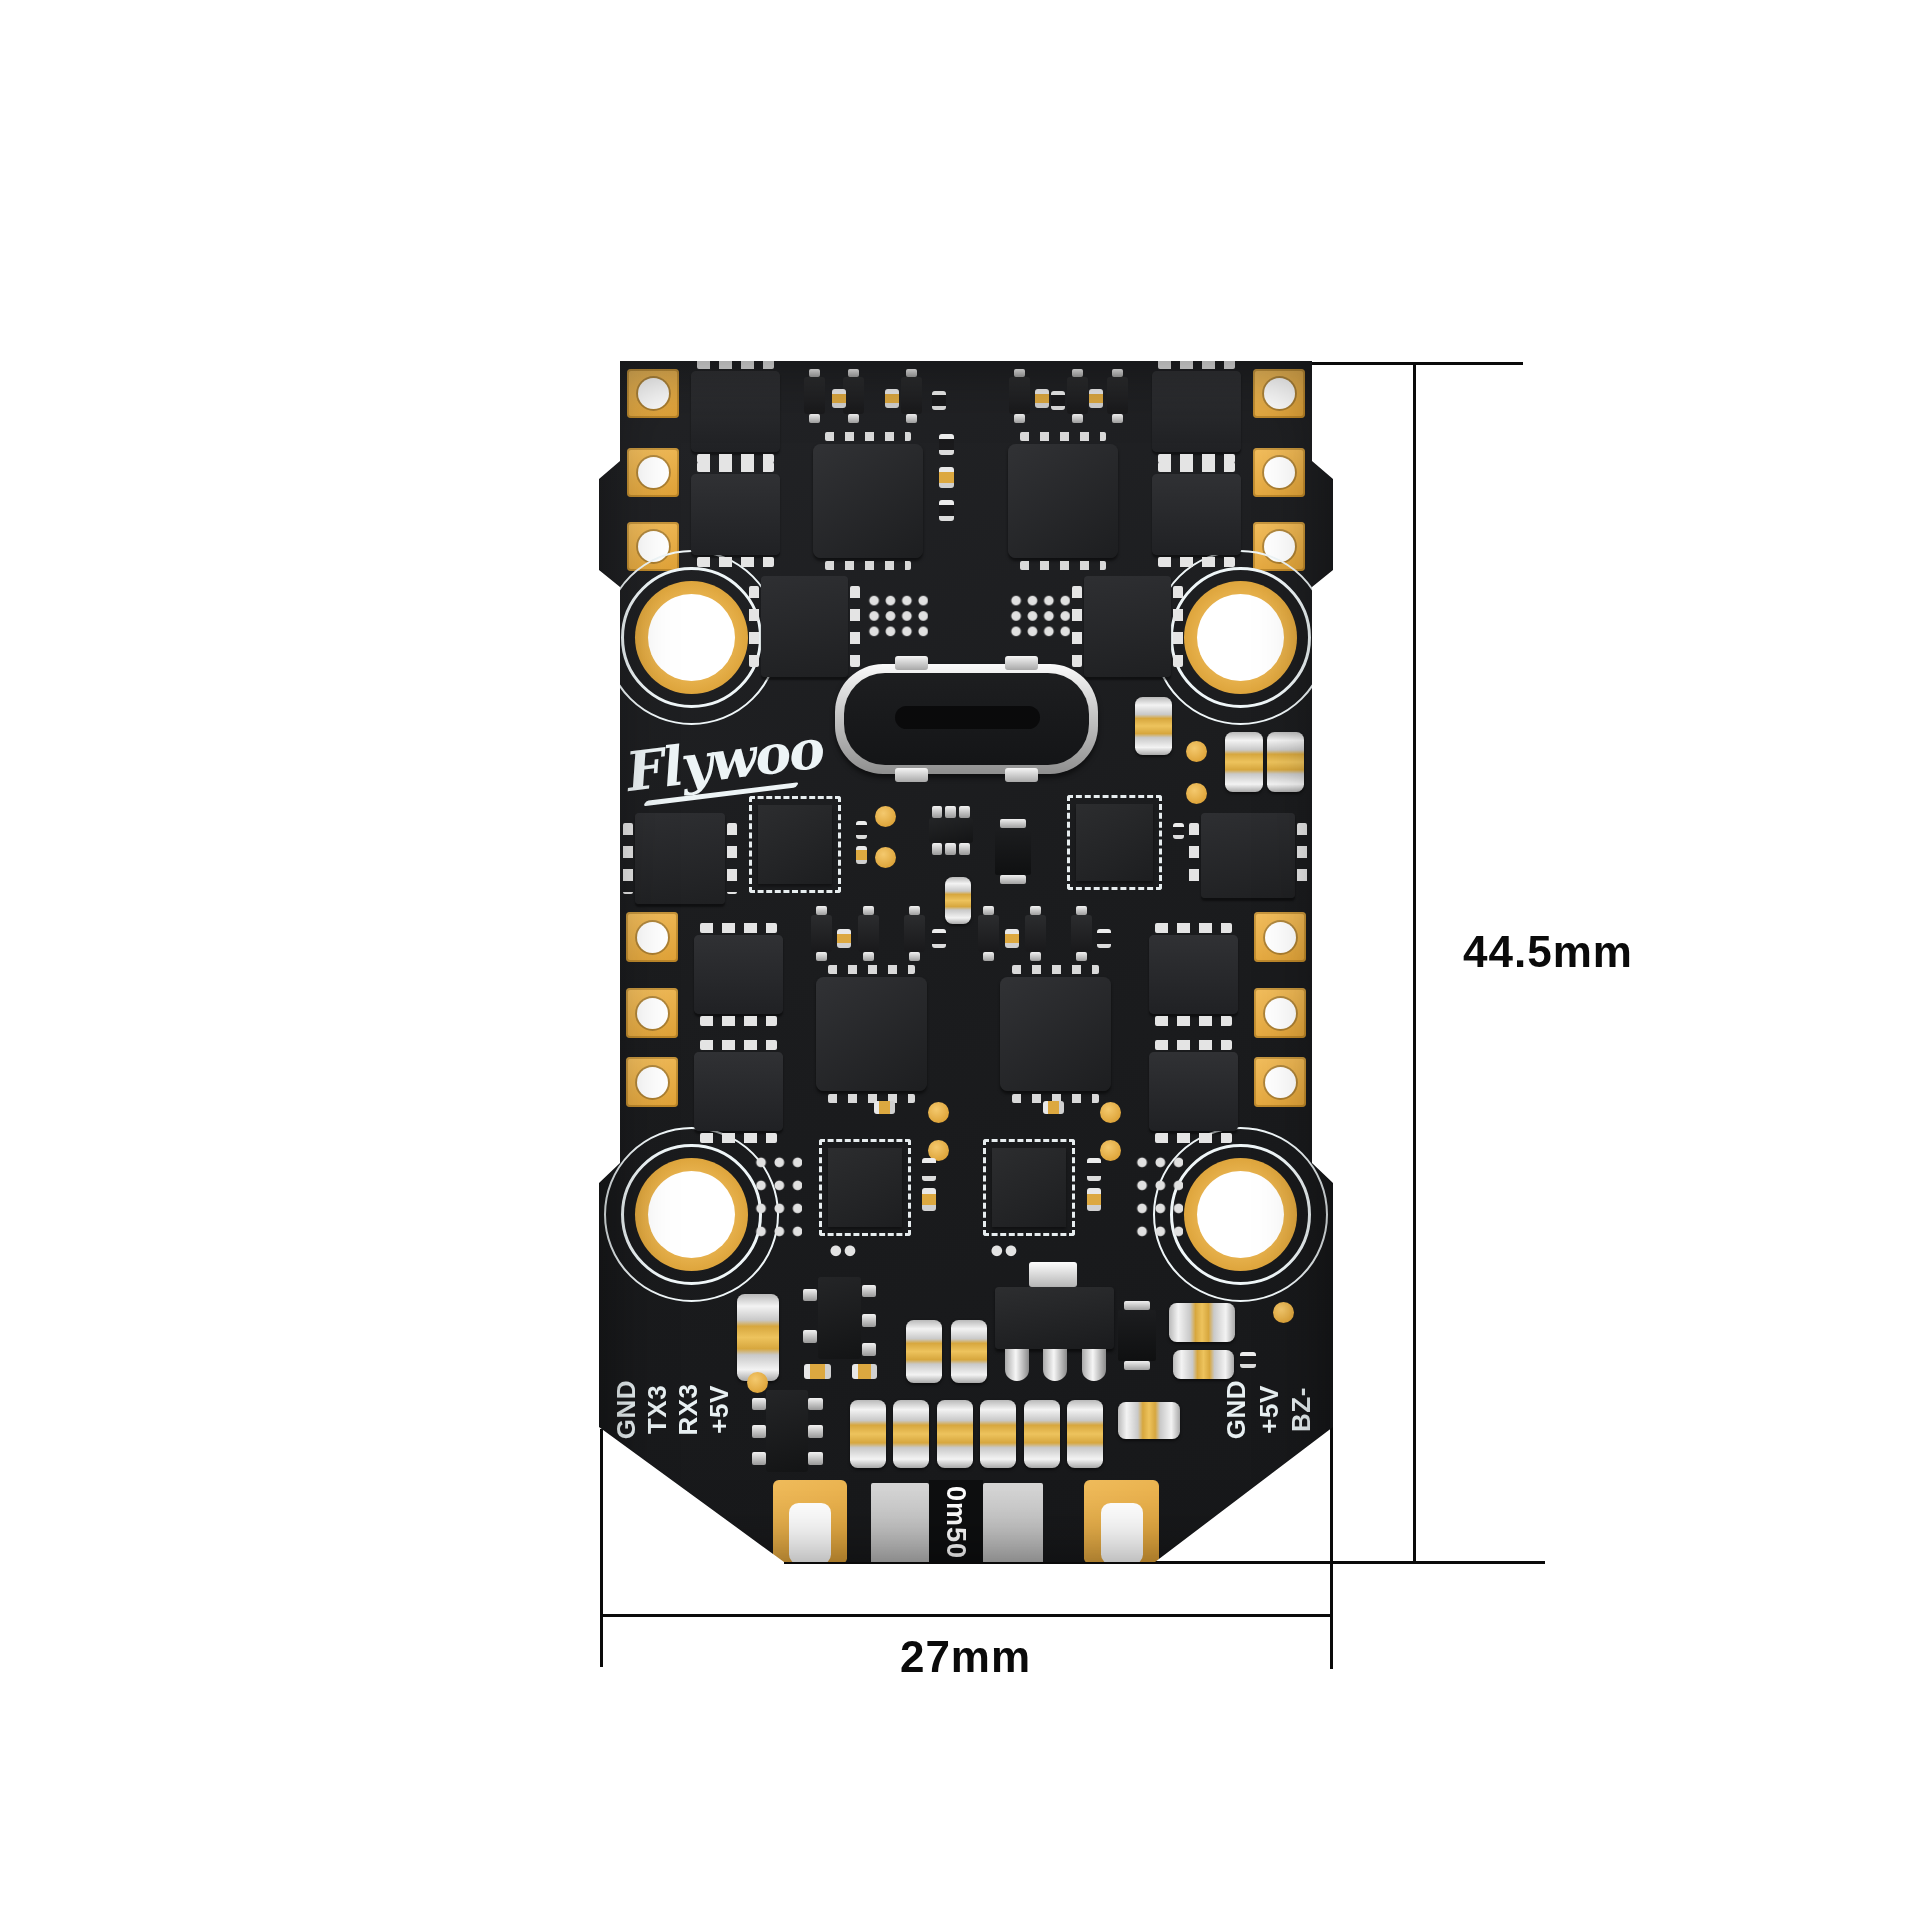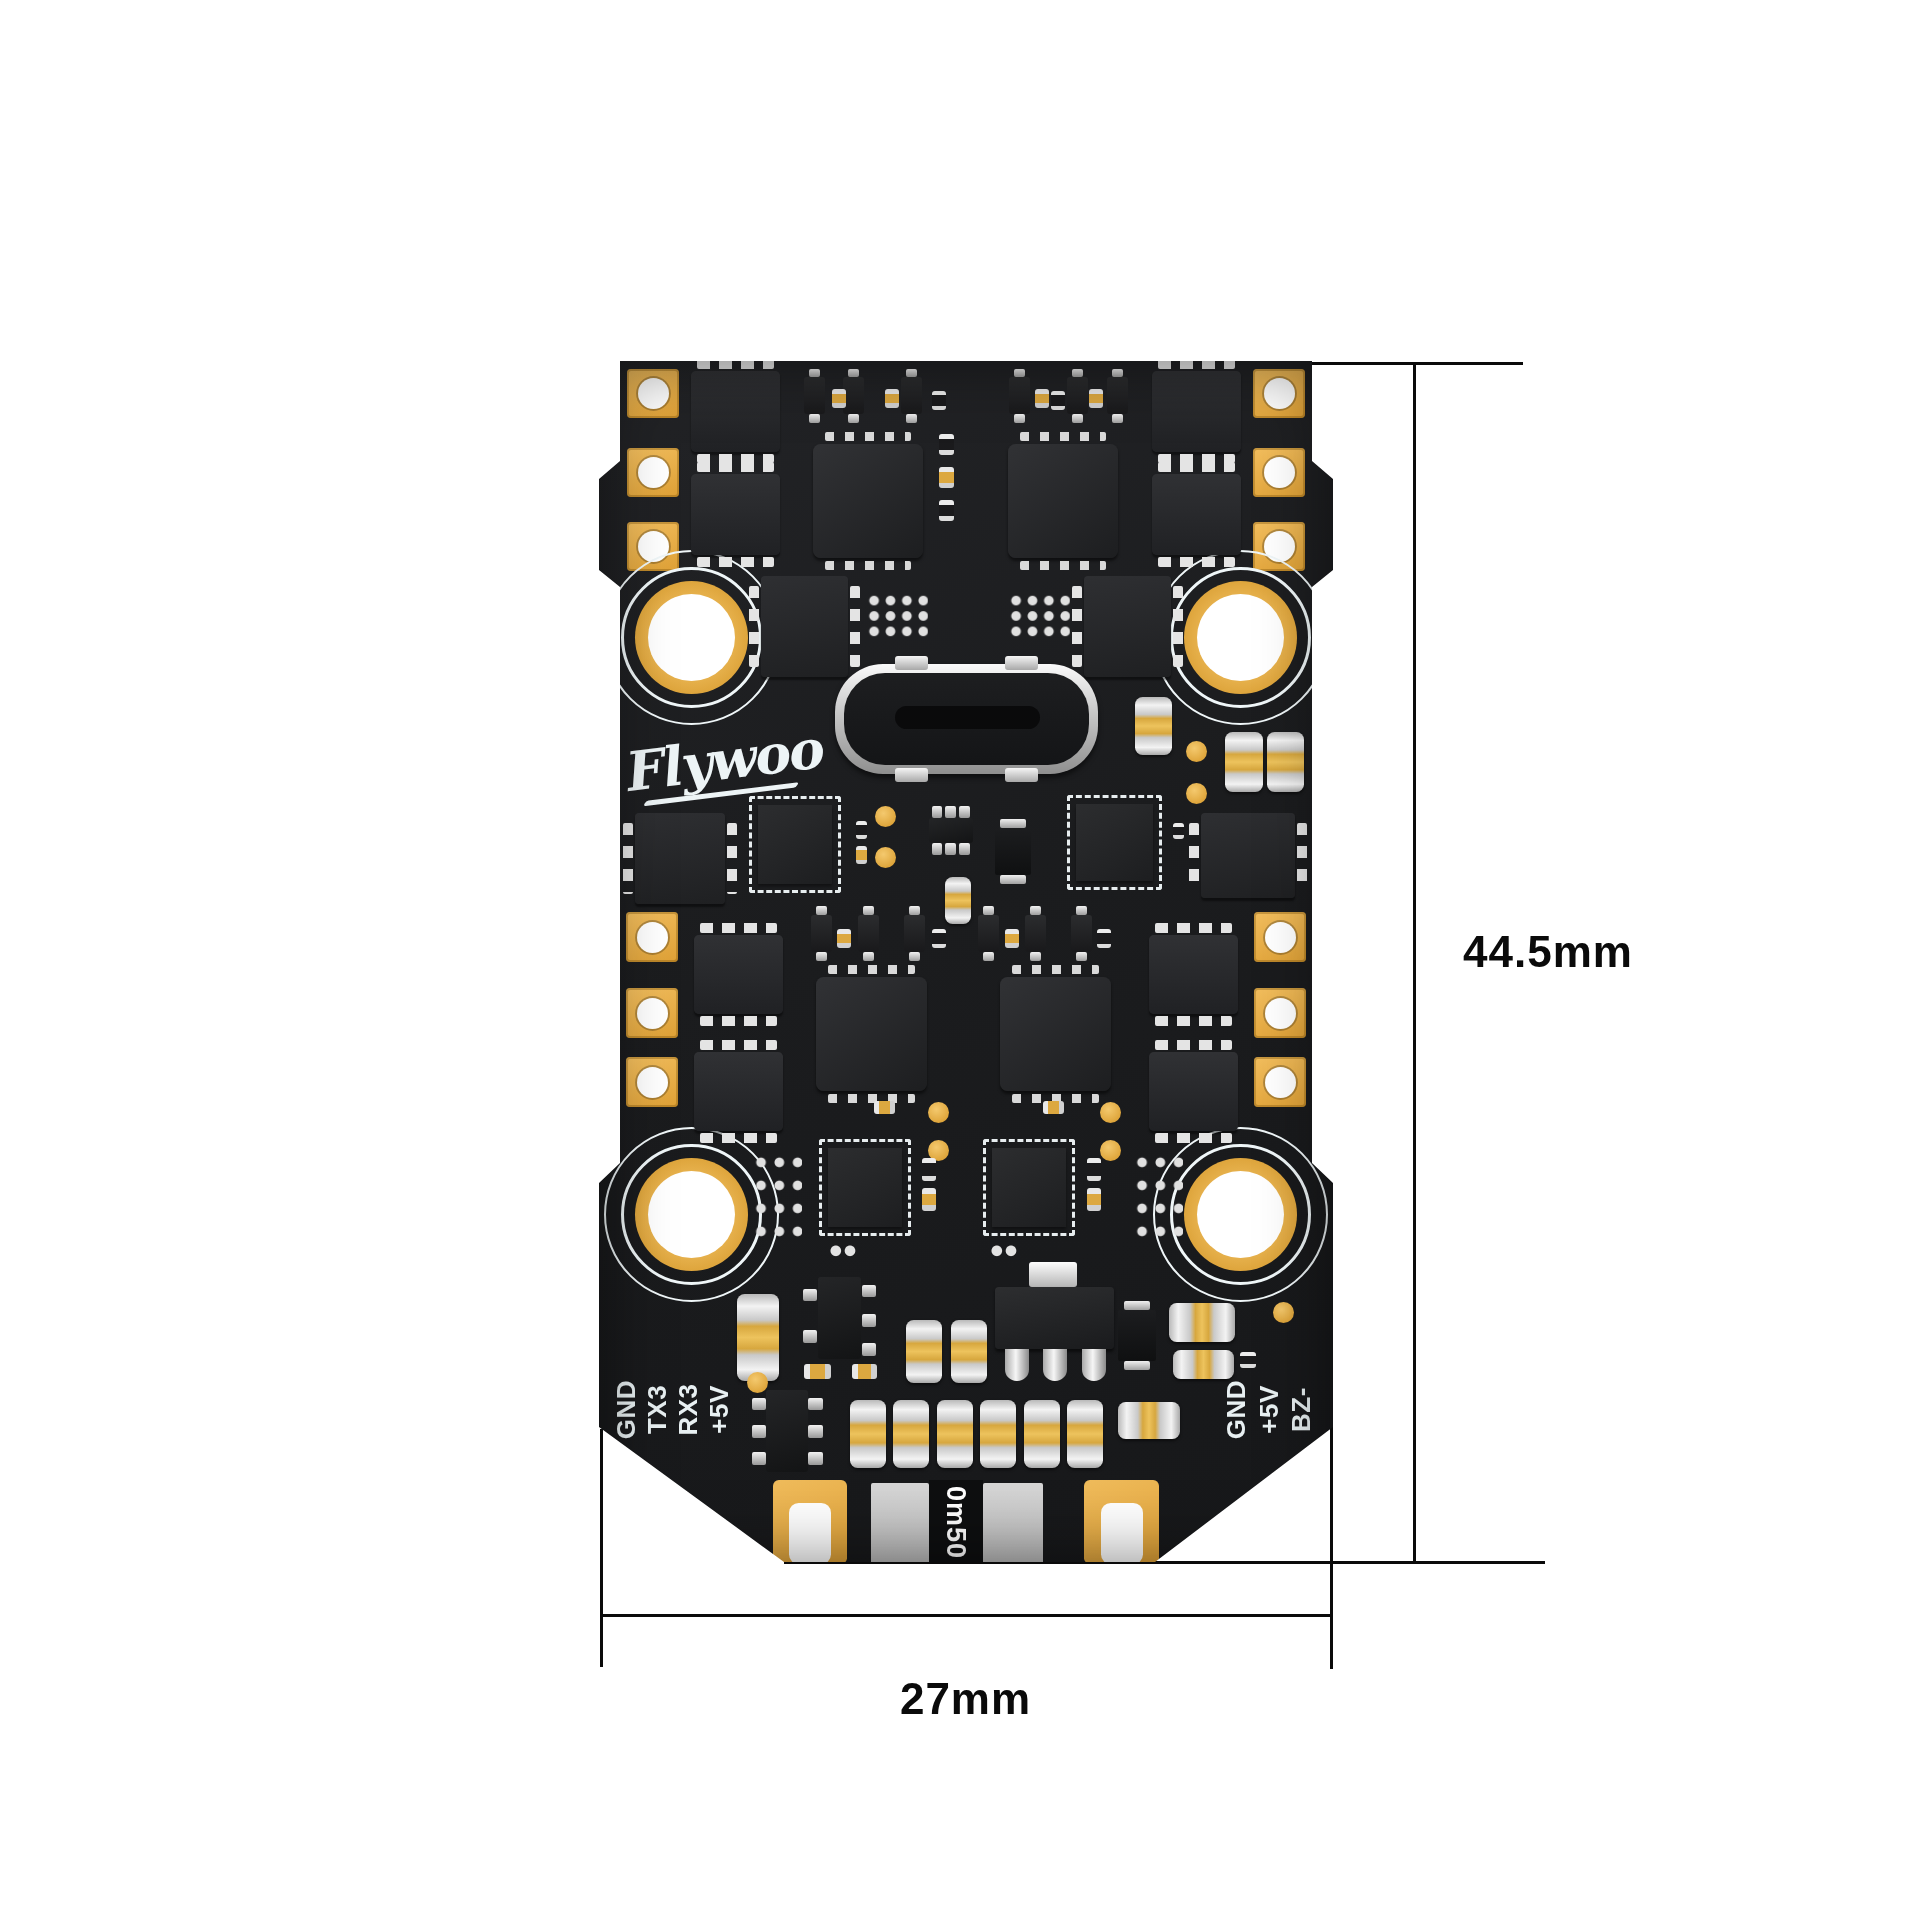--- a/index.html
+++ b/index.html
@@ -103,21 +103,21 @@
 </head>
 <body>
 
 <div class="dline" style="left:1413px;top:363px;width:2.9px;height:1201px;"></div>
 <div class="dline" style="left:1311px;top:362px;width:212px;height:2.9px;"></div>
 <div class="dline" style="left:784px;top:1561px;width:761px;height:2.9px;"></div>
 <div class="dline" style="left:601px;top:1614px;width:732px;height:2.9px;"></div>
 <div class="dline" style="left:600px;top:1429px;width:2.9px;height:238px;"></div>
 <div class="dline" style="left:1330px;top:1407px;width:2.9px;height:262px;"></div>
 <span class="dimtext" style="left:1463px;top:927px;">44.5mm</span>
-<span class="dimtext" style="left:869px;top:1632px;width:193px;text-align:center;margin-top:42px;">27mm</span>
+<span class="dimtext" style="left:869px;top:1632px;width:193px;text-align:center;">27mm</span>
 
 <div id="board">
 
   <div class="part pad" style="left:28px;top:7.7px;width:52px;height:49px;">
       <div class="pad-hole"></div>
     </div>
   <div class="part pad" style="left:28px;top:87px;width:52px;height:49px;">
       <div class="pad-hole"></div>
     </div>
   <div class="part pad" style="left:28px;top:161px;width:52px;height:49px;">

